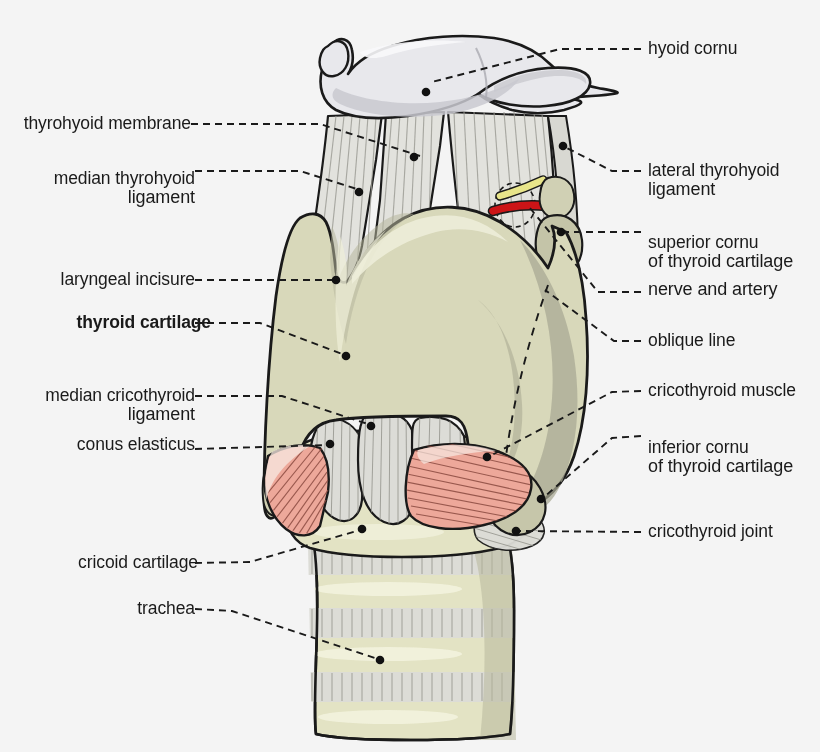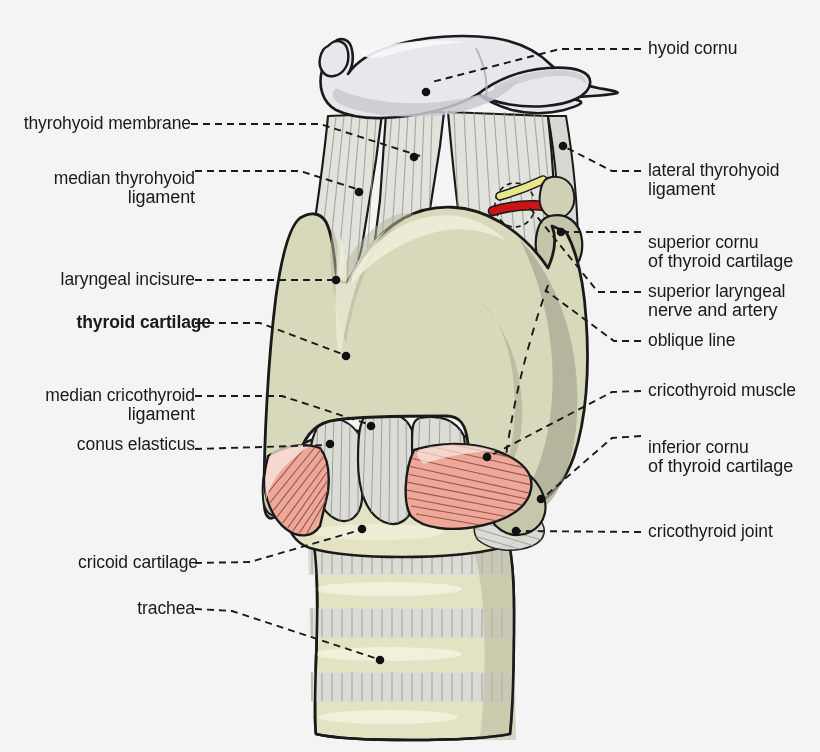--- a/index.html
+++ b/index.html
@@ -464,20 +464,20 @@
       <div class="lbl left" style="left: 8px; top: 385px; width: 187px;"><span>median cricothyroid</span><span class="sub">ligament</span></div>
       <div class="lbl left" style="left: 8px; top: 434px; width: 187px;"><span>conus elasticus</span></div>
       <div class="lbl left" style="left: 11px; top: 552px; width: 187px;"><span>cricoid cartilage</span></div>
       <div class="lbl left" style="left: 8px; top: 598px; width: 187px;"><span>trachea</span></div>
     </div>
 
   <div id="right-labels">
       <div class="lbl right" style="left: 648px; top: 38px;"><span>hyoid cornu</span></div>
       <div class="lbl right" style="left: 648px; top: 160px;"><span>lateral thyrohyoid</span><span class="sub">ligament</span></div>
       <div class="lbl right" style="left: 648px; top: 232px;"><span>superior cornu</span><span class="sub">of thyroid cartilage</span></div>
-      <div class="lbl right" style="left: 648px; top: 281px;"><span>superior laryngeal</span><span class="sub">nerve and artery</span></div>
+      <div class="lbl right" style="left: 648px; top: 281px;"><span class="sub">nerve and artery</span></div>
       <div class="lbl right" style="left: 648px; top: 330px;"><span>oblique line</span></div>
       <div class="lbl right" style="left: 648px; top: 380px;"><span>cricothyroid muscle</span></div>
       <div class="lbl right" style="left: 648px; top: 425px; margin-top: 12px;"><span>inferior cornu</span><span class="sub">of thyroid cartilage</span></div>
       <div class="lbl right" style="left: 648px; top: 521px;"><span>cricothyroid joint</span></div>
     </div>
 
 </div>
 
 </body></html>

